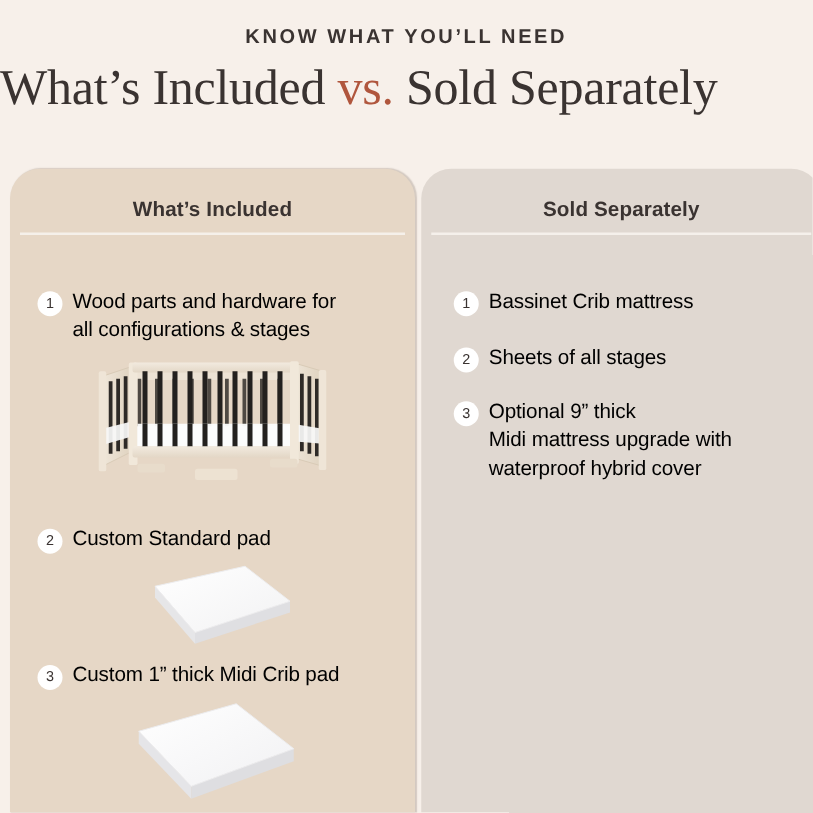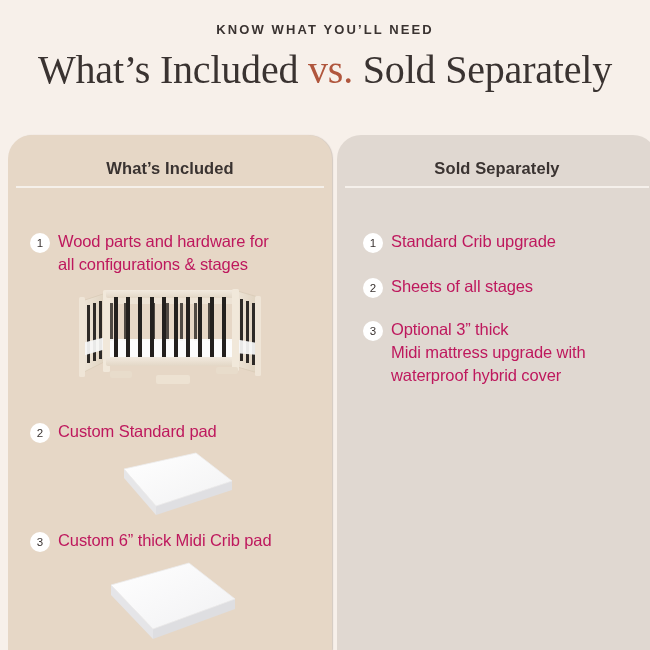--- a/index.html
+++ b/index.html
@@ -29,32 +29,32 @@
     width: 650px;
     height: 126px;
     text-align: center;
   }
   .eyebrow {
     position: absolute;
     top: 22px;
     left: 0;
     width: 650px;
     font-family: "Liberation Sans", sans-serif;
-    font-size: 13px;
+    font-size: 16px;
     font-weight: bold;
     letter-spacing: 2.1px;
     color: #3A3331;
     text-transform: uppercase;
     line-height: 16px;
   }
   .title {
     position: absolute;
     top: 46px;
     left: 0;
-    width: 650px;
+    width: 548px;
     font-family: "Liberation Serif", serif;
     font-size: 40px;
     font-weight: normal;
     letter-spacing: -0.2px;
     color: #3A3331;
     line-height: 48px;
     white-space: nowrap;
   }
   .title .vs {
     color: #B0563D;
@@ -124,21 +124,21 @@
     font-weight: normal;
     line-height: 20px;
     text-align: center;
     margin-top: 3px;
   }
   .item-text {
     margin-left: 8px;
     font-family: "Liberation Sans", sans-serif;
     font-size: 16.5px;
     font-weight: normal;
-    color: #be185d;
+    color: #000000;
     line-height: 23px;
     white-space: pre-line;
     letter-spacing: -0.1px;
   }
 
   .panel-right .item { padding-left: 26px; }
 
   
   .item-l1 { margin-bottom: 0; }
   .item-l2 { margin-top: 0; }
@@ -279,21 +279,21 @@
         </defs>
         <polygon points="34,22 106,6 142,34 66,59" fill="url(#padTop2)"></polygon>
         <polygon points="34,22 66,59 66,68 34,31" fill="#E6E6E8"></polygon>
         <polygon points="66,59 142,34 142,43 66,68" fill="#DFDFE2"></polygon>
         <polygon points="34,22 106,6 142,34 66,59" fill="none" stroke="#EDEDEF" stroke-width="0.8"></polygon>
       </svg>
     </div>
 
     <div class="item item-l3" style="position:absolute; top:394px; left:0; width:100%;">
       <span class="badge">3</span>
-      <span class="item-text">Custom 6” thick Midi Crib pad</span>
+      <span class="item-text">Custom 1” thick Midi Crib pad</span>
     </div>
 
     <div class="art" style="top:420px;">
       <svg width="170" height="95" viewBox="0 0 170 95">
         <defs>
           <linearGradient id="padTop3" x1="0" y1="0" x2="1" y2="1">
             <stop offset="0" stop-color="#FFFFFF"></stop>
             <stop offset="1" stop-color="#F1F1F3"></stop>
           </linearGradient>
         </defs>
@@ -304,29 +304,29 @@
       </svg>
     </div>
   </div>
 
   <div class="panel panel-right">
     <div class="panel-title">Sold Separately</div>
     <div class="panel-rule"></div>
 
     <div class="item" style="position:absolute; top:95px; left:0; width:100%;">
       <span class="badge">1</span>
-      <span class="item-text">Standard Crib upgrade</span>
+      <span class="item-text">Bassinet Crib mattress</span>
     </div>
 
     <div class="item" style="position:absolute; top:140px; left:0; width:100%;">
       <span class="badge">2</span>
       <span class="item-text">Sheets of all stages</span>
     </div>
 
     <div class="item" style="position:absolute; top:183px; left:0; width:100%;">
       <span class="badge">3</span>
-      <span class="item-text">Optional 3” thick
+      <span class="item-text">Optional 9” thick
 Midi mattress upgrade with
 waterproof hybrid cover</span>
     </div>
   </div>
 
 </div>
 
 </body></html>

